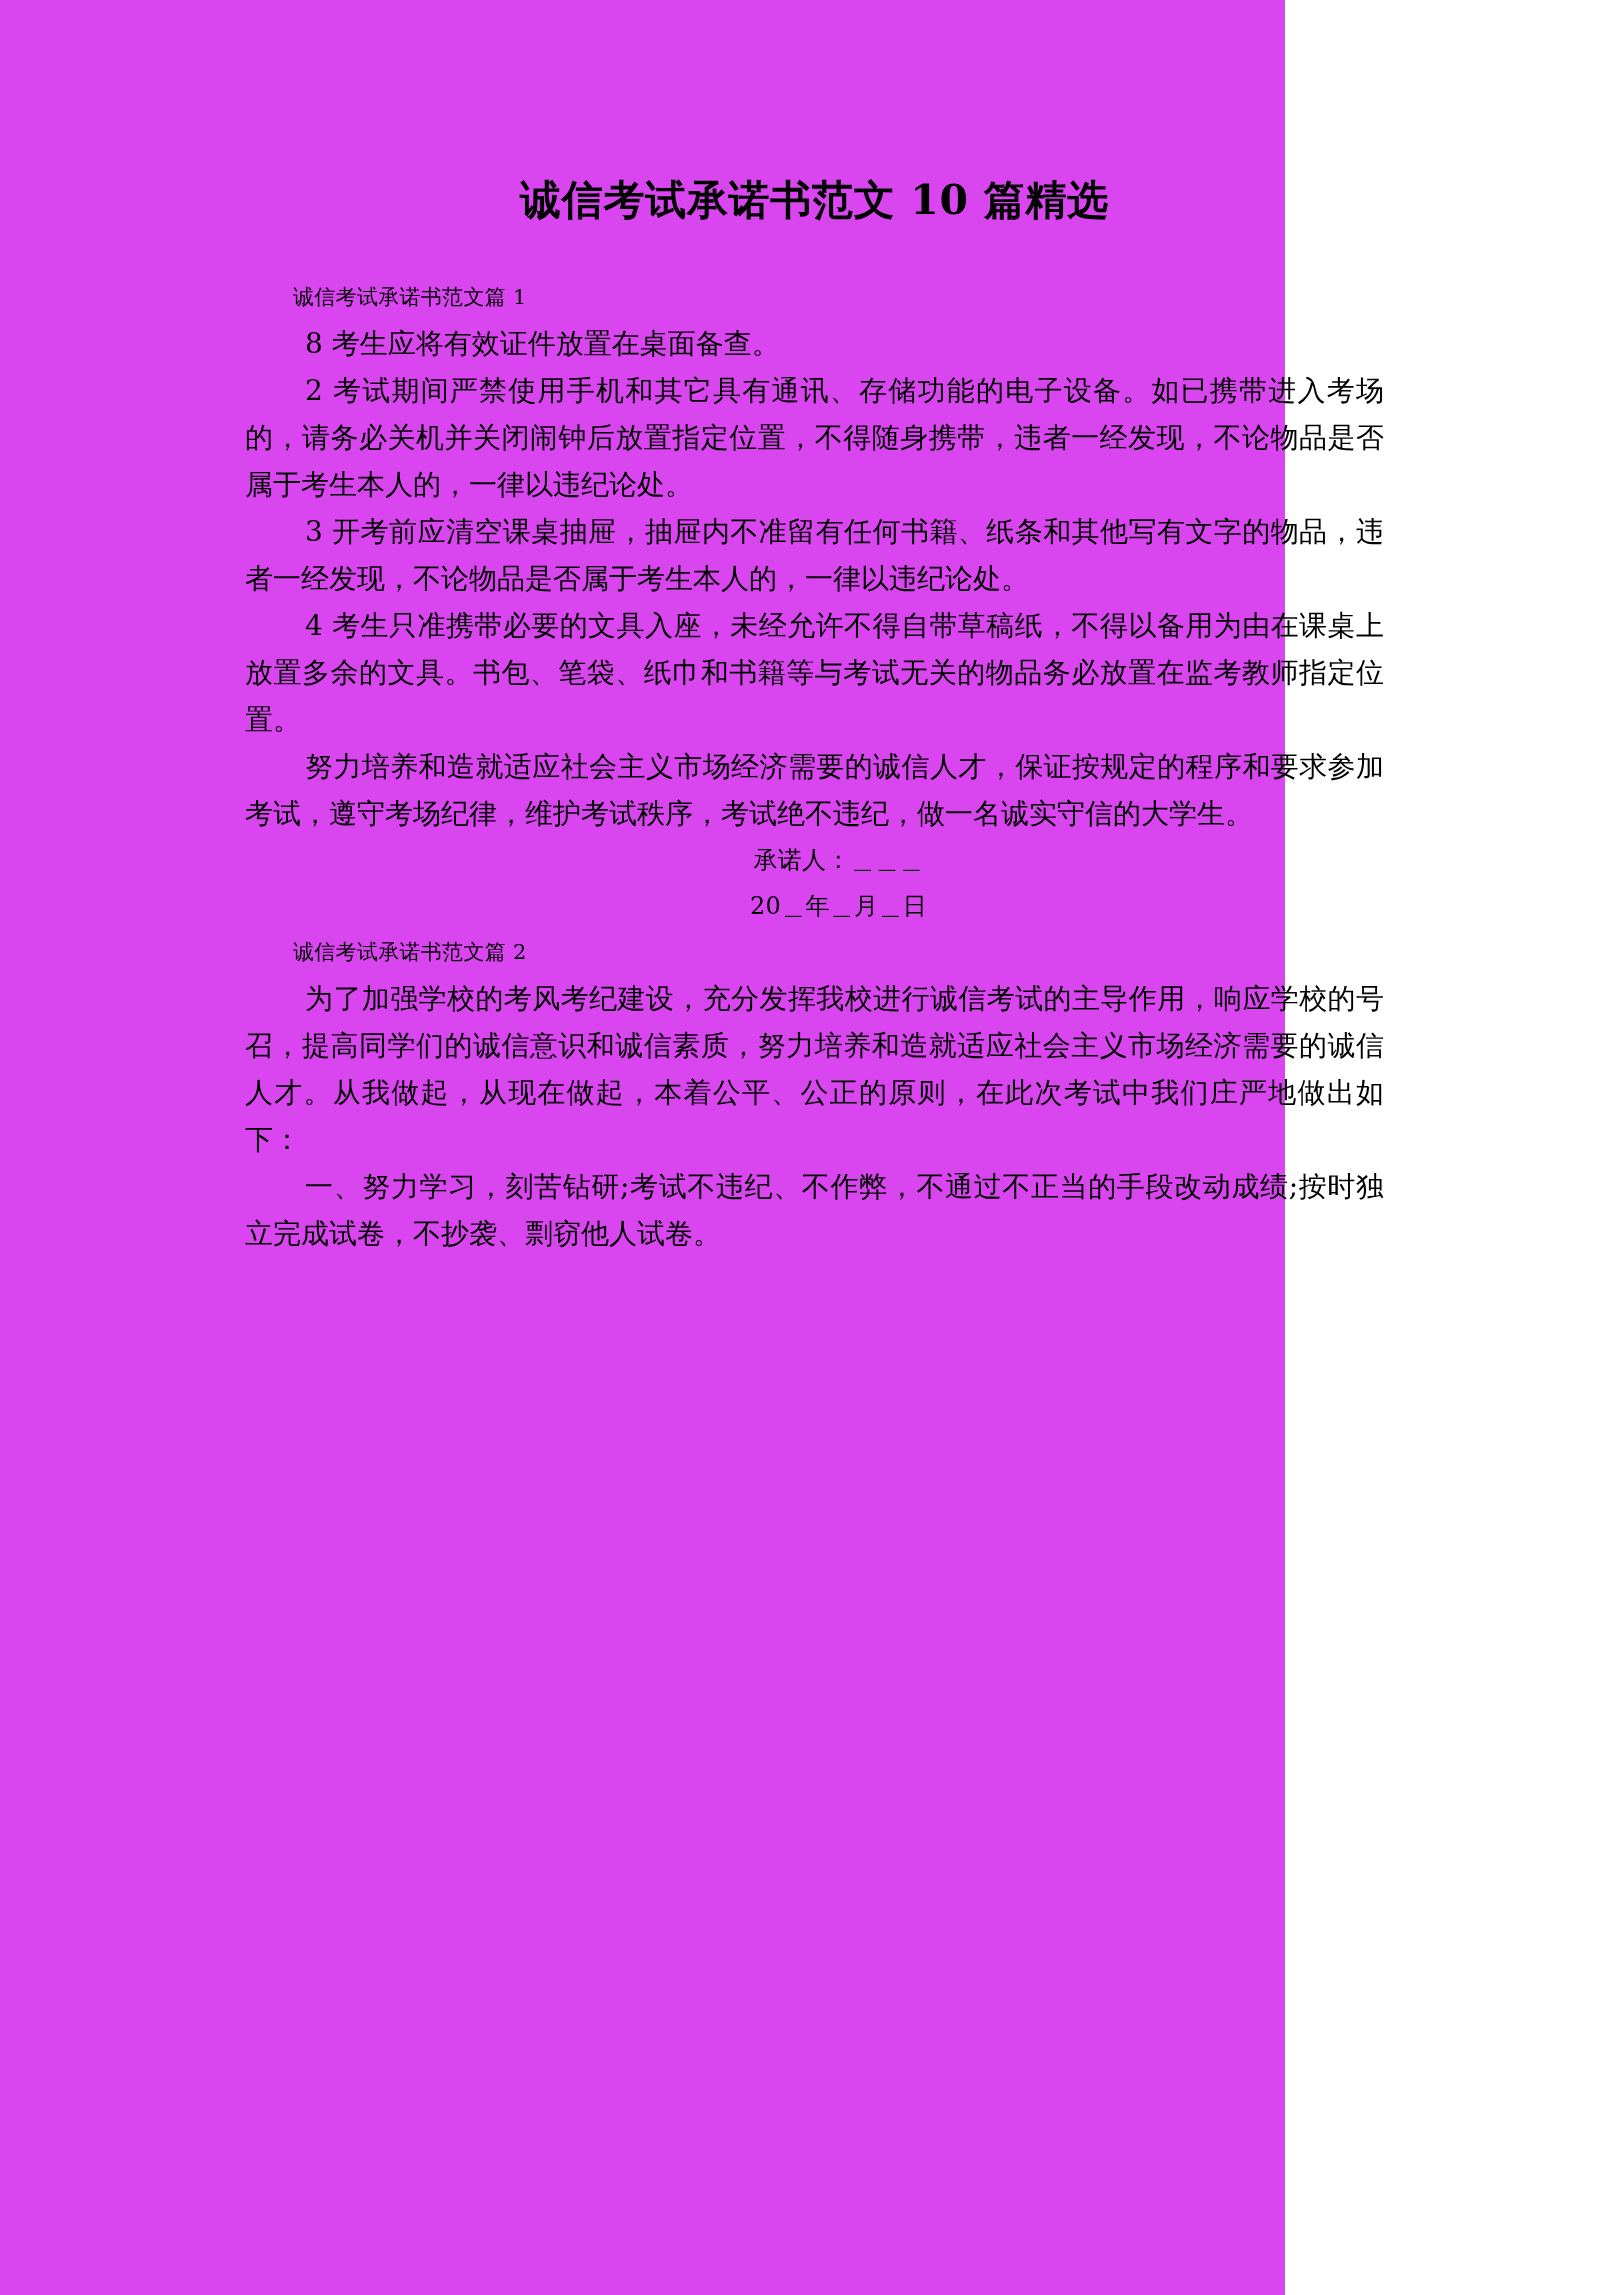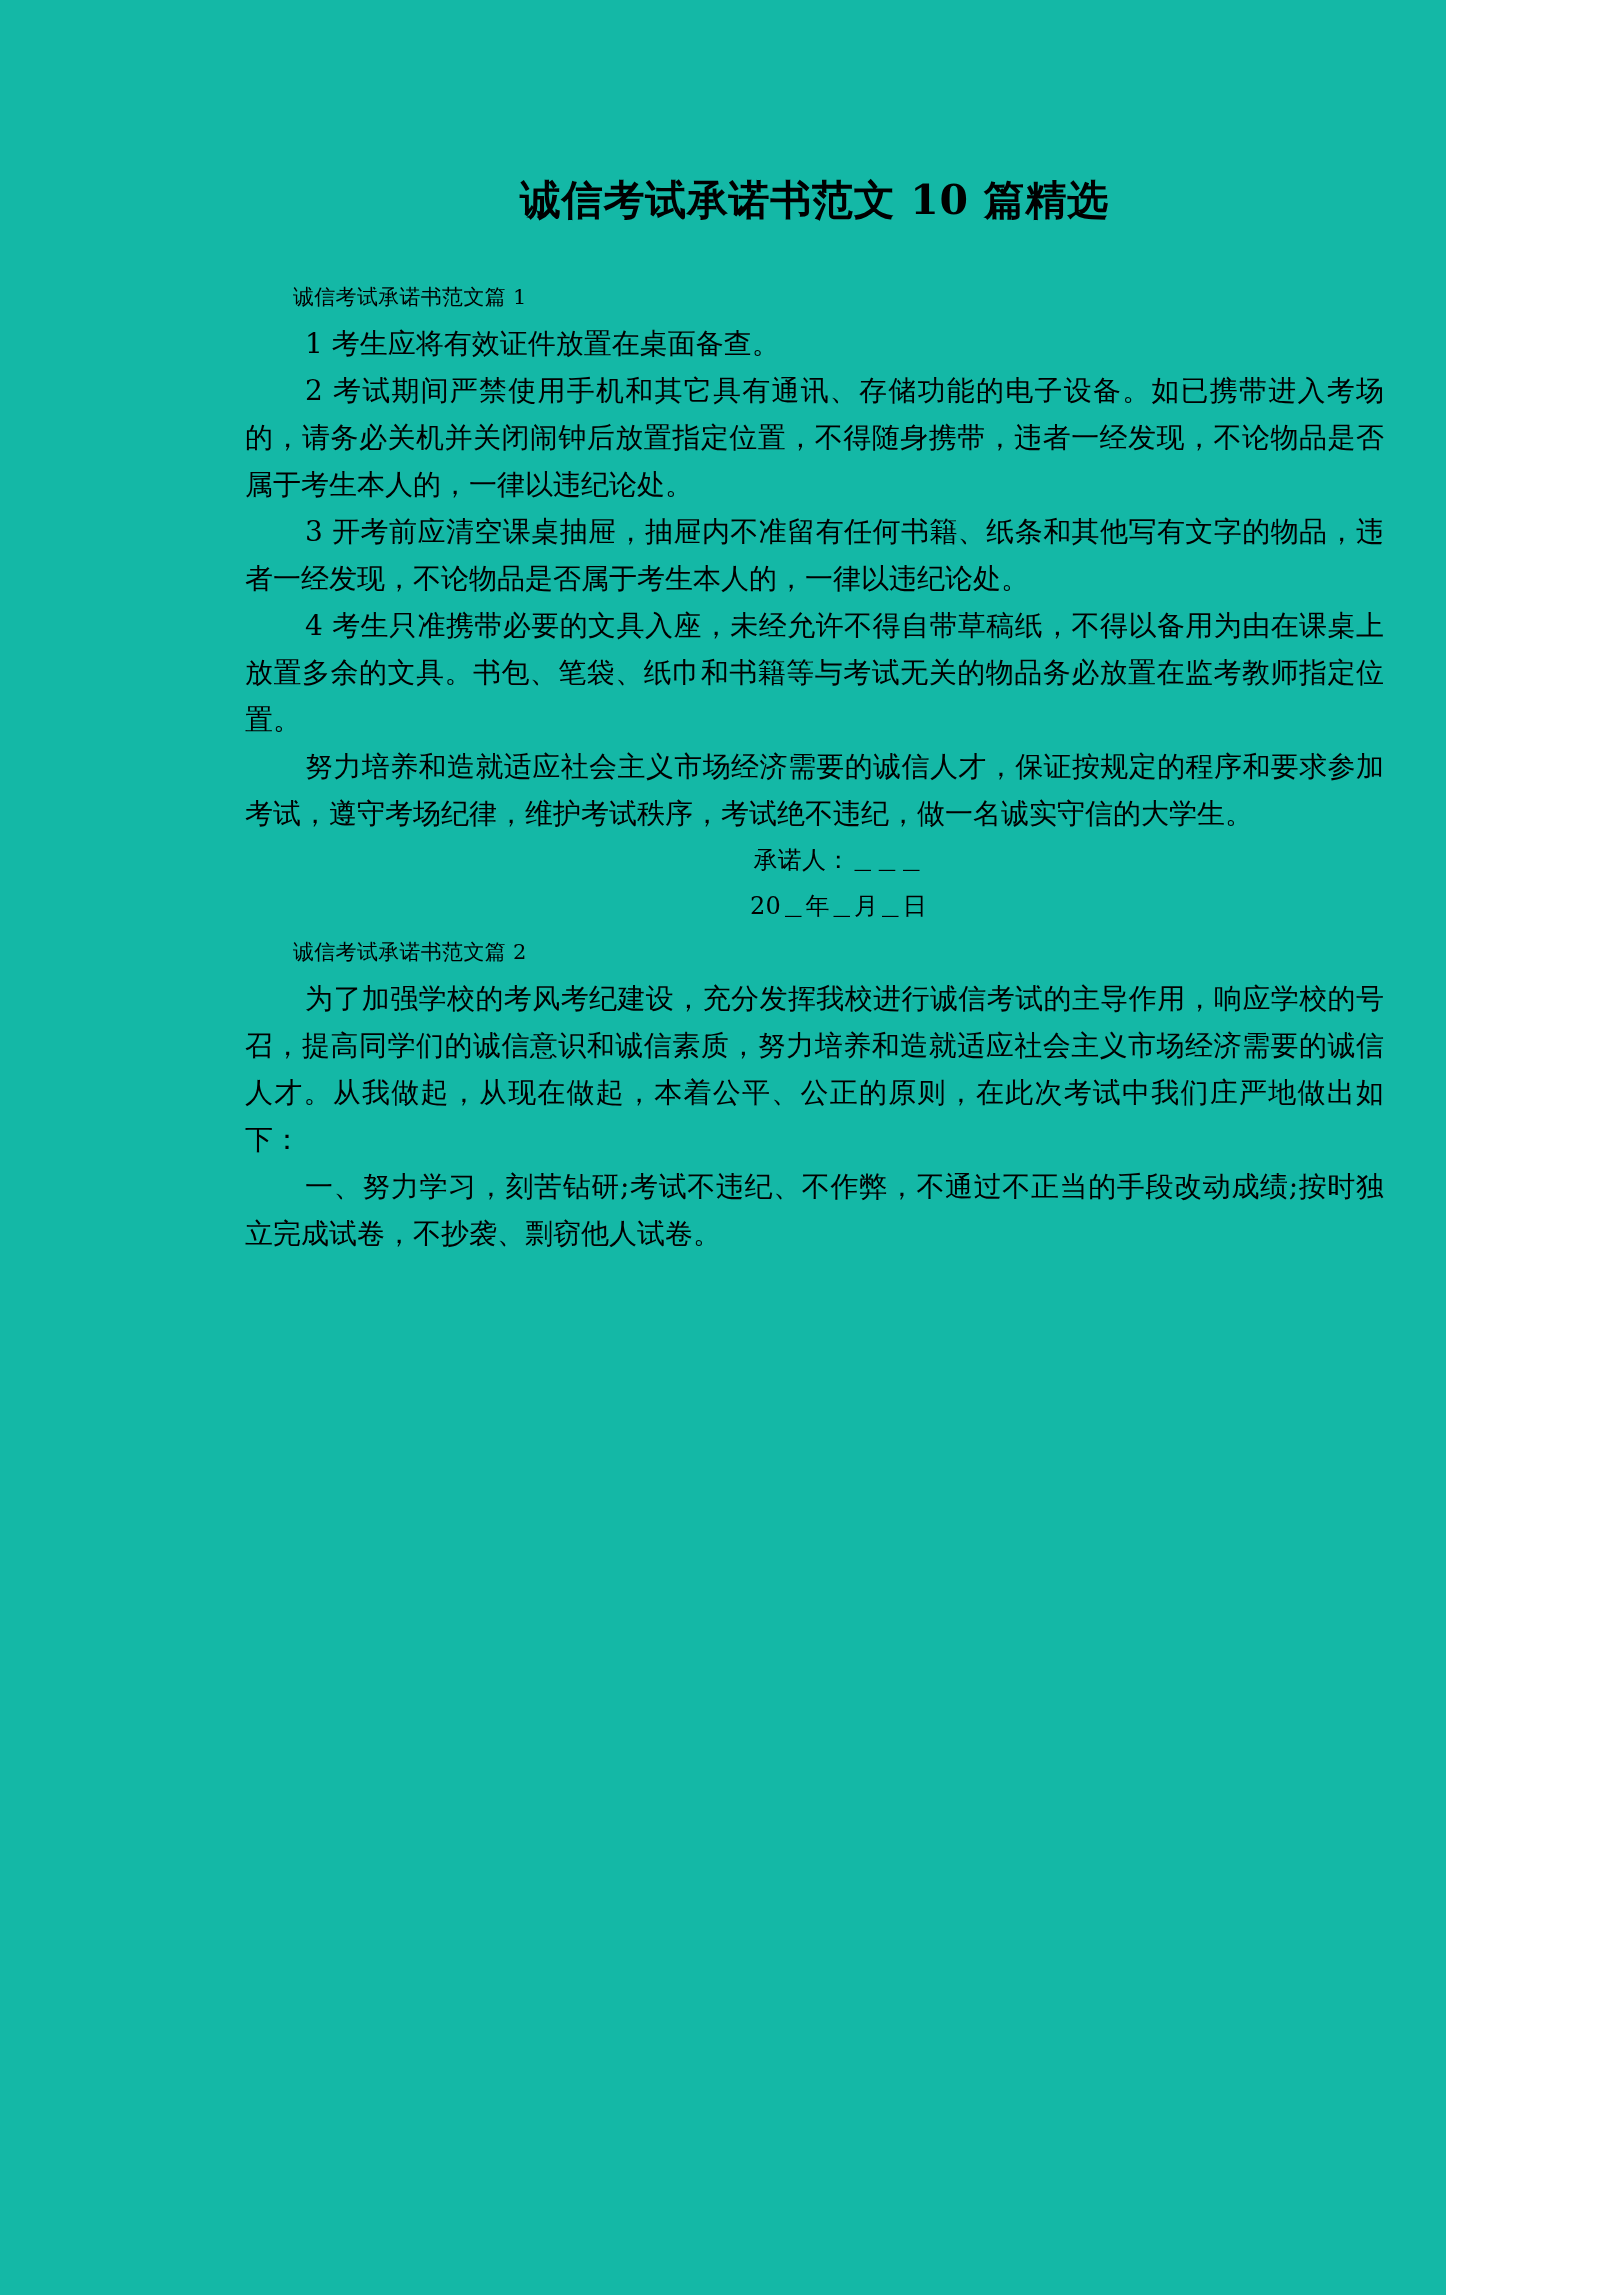--- a/index.html
+++ b/index.html
@@ -9,23 +9,23 @@
   }
   body {
     width: 1623px;
     height: 2295px;
     font-family: "DejaVu Serif", "Liberation Serif", serif;
     color: #000000;
     overflow: hidden;
   }
   .page {
     position: relative;
-    width: 1446px;
+    width: 1285px;
     height: 2295px;
-    background: #14b8a6;
+    background: #d946ef;
     box-sizing: border-box;
   }
   .content {
     position: absolute;
     left: 245px;
     top: 175px;
     width: 1139px;
   }
   .doc-title {
     font-size: 41px;
@@ -65,21 +65,21 @@
   }
 </style>
 </head>
 <body>
 
 <div class="page">
   <div class="content">
     <h1 class="doc-title">诚信考试承诺书范文 10 篇精选</h1>
     <div id="blocks-root">
         <p class="section-heading">诚信考试承诺书范文篇 1</p>
-        <p class="body-par">1 考生应将有效证件放置在桌面备查。</p>
+        <p class="body-par">8 考生应将有效证件放置在桌面备查。</p>
         <p class="body-par">2 考试期间严禁使用手机和其它具有通讯、存储功能的电子设备。如已携带进入考场的，请务必关机并关闭闹钟后放置指定位置，不得随身携带，违者一经发现，不论物品是否属于考生本人的，一律以违纪论处。</p>
         <p class="body-par">3 开考前应清空课桌抽屉，抽屉内不准留有任何书籍、纸条和其他写有文字的物品，违者一经发现，不论物品是否属于考生本人的，一律以违纪论处。</p>
         <p class="body-par">4 考生只准携带必要的文具入座，未经允许不得自带草稿纸，不得以备用为由在课桌上放置多余的文具。书包、笔袋、纸巾和书籍等与考试无关的物品务必放置在监考教师指定位置。</p>
         <p class="body-par">努力培养和造就适应社会主义市场经济需要的诚信人才，保证按规定的程序和要求参加考试，遵守考场纪律，维护考试秩序，考试绝不违纪，做一名诚实守信的大学生。</p>
         <p class="sign-line">承诺人：＿＿＿</p>
         <p class="sign-line">20＿年＿月＿日</p>
         <p class="section-heading">诚信考试承诺书范文篇 2</p>
         <p class="body-par">为了加强学校的考风考纪建设，充分发挥我校进行诚信考试的主导作用，响应学校的号召，提高同学们的诚信意识和诚信素质，努力培养和造就适应社会主义市场经济需要的诚信人才。从我做起，从现在做起，本着公平、公正的原则，在此次考试中我们庄严地做出如下：</p>
         <p class="body-par">一、努力学习，刻苦钻研;考试不违纪、不作弊，不通过不正当的手段改动成绩;按时独立完成试卷，不抄袭、剽窃他人试卷。</p>
       </div>

